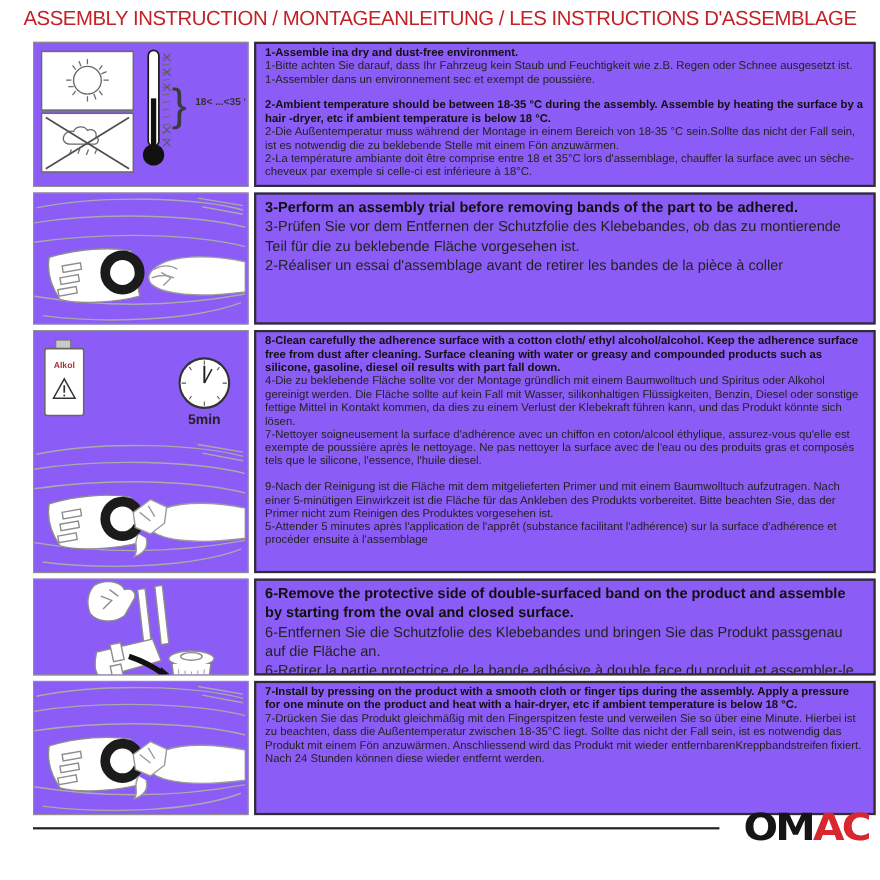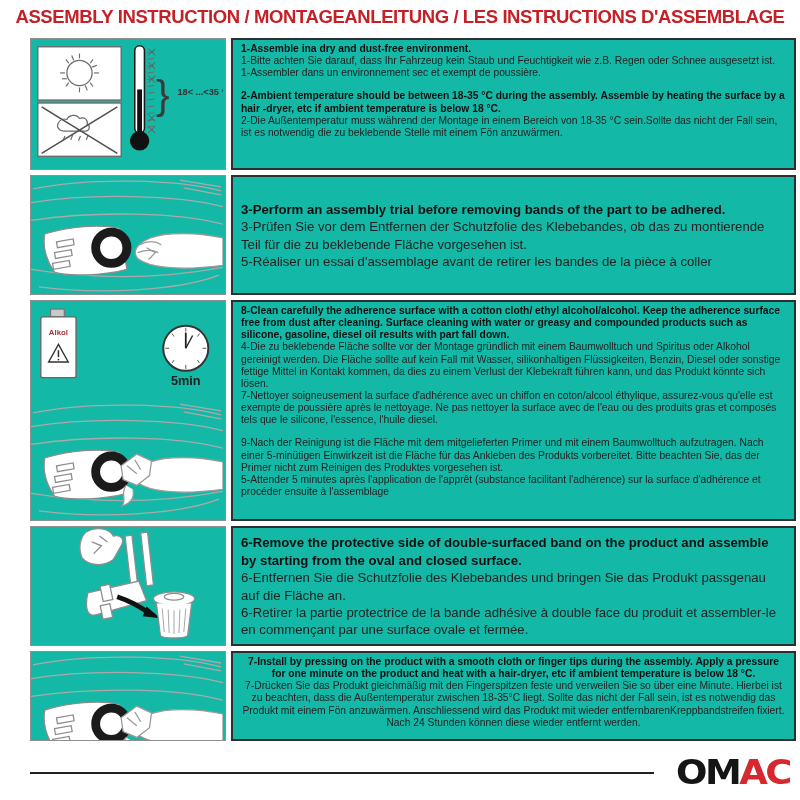--- a/index.html
+++ b/index.html
@@ -1,33 +1,33 @@
 <!DOCTYPE html>
 <html><head>
 <meta charset="utf-8">
 <style>
   html,body{margin:0;padding:0;background:#fff;}
   .page{position:relative;width:800px;height:800px;background:#fff;overflow:hidden;
         font-family:"Liberation Sans",sans-serif;}
   .title{position:absolute;top:6px;left:0;width:100%;text-align:center;
-         font-size:18.5px;font-weight:700;letter-spacing:-0.4px;color:#c42127;white-space:nowrap;}
+         font-size:18.5px;font-weight:400;letter-spacing:-0.4px;color:#c42127;white-space:nowrap;}
   .grid{position:absolute;top:38px;left:30px;right:4px;display:flex;flex-direction:column;gap:5px;}
   .row{display:flex;gap:5px;}
-  .cell{background:#14b8a6;box-sizing:border-box;overflow:hidden;}
+  .cell{background:#8b5cf6;box-sizing:border-box;overflow:hidden;}
   .cell-left{width:196px;flex:0 0 196px;border:1.6px solid #8f8f8f;}
   .cell-right{flex:1;border:2px solid #2e2e2e;padding:3px 8px 2px 8px;color:#222;}
-  .r1{height:132px;} .r2{height:120px;} .r3{height:221px;} .r4{height:120px;} .r5{height:90px;text-align:center;}
+  .r1{height:132px;} .r2{height:120px;} .r3{height:221px;} .r4{height:88px;} .r5{height:122px;}
   .txt-s{font-size:10.3px;line-height:1.18;}
   .txt-m{font-size:13.2px;line-height:1.32;}
-  .vcenter{display:flex;flex-direction:column;justify-content:center;}
+  .vcenter{display:flex;flex-direction:column;justify-content:flex-start;}
   p{margin:0;}
   .en{font-weight:bold;color:#101010;}
   .para-gap{height:11px;}
   svg{display:block;}
-  .footer{position:absolute;left:30px;right:10px;top:752px;height:40px;
+  .footer{position:absolute;left:30px;right:10px;top:732px;height:40px;
           display:flex;align-items:center;gap:16px;}
   .footer-line{flex:1;border-top:2px solid #222;height:0;margin-top:2px;}
   .logo{font-weight:900;font-size:37px;letter-spacing:-2.5px;margin-left:6px;line-height:1;
         font-family:"DejaVu Sans","Liberation Sans",sans-serif;transform:scaleY(0.92);}
   .logo .lb{color:#151515;} .logo .lr{color:#d7282f;}
 </style>
 </head>
 <body>
 
 <div class="page">
@@ -101,20 +101,21 @@
           <text x="150" y="58" font-size="9.5" fill="#333" font-weight="600" font-family="Liberation Sans, sans-serif">18&lt; ...&lt;35 °C</text>
         </svg>
       </div>
       <div class="cell cell-right r1 txt-s">
         <p class="en">1-Assemble ina dry and dust-free environment.</p>
         <p>1-Bitte achten Sie darauf, dass Ihr Fahrzeug kein Staub und Feuchtigkeit wie z.B. Regen oder Schnee ausgesetzt ist.</p>
         <p>1-Assembler dans un environnement sec et exempt de poussière.</p>
         <div class="para-gap"></div>
         <p class="en">2-Ambient temperature should be between 18-35 °C  during the assembly. Assemble by heating the surface by a hair -dryer, etc if ambient temperature is below 18 °C.</p>
         <p>2-Die Außentemperatur muss während der Montage in einem Bereich von 18-35 °C  sein.Sollte das nicht der Fall sein, ist es notwendig die zu beklebende Stelle mit einem Fön anzuwärmen.</p>
+        <p>2-La température ambiante doit être comprise entre 18 et 35°C lors d'assemblage, chauffer la surface avec un sèche-cheveux par exemple si celle-ci est inférieure à 18°C.</p>
       </div>
     </div>
 
     <div class="row">
       <div class="cell cell-left r2">
         <svg viewBox="0 0 196 116" width="192" height="116">
           <g stroke="#aaaaaa" fill="none" stroke-width="1.3">
             <path d="M2,12 C60,0 150,2 194,14"></path>
             <path d="M0,26 C60,16 150,18 196,30"></path>
             <path d="M152,3 l42,7 M156,11 l38,7"></path>
@@ -133,21 +134,21 @@
           <g stroke="#9a9a9a" fill="#fff" stroke-width="1.3">
             <path d="M196,62 C168,56 138,56 122,62 C110,67 102,75 109,83 C120,92 150,96 196,90 Z"></path>
             <path d="M111,69 c8,-4 16,-4 22,0 M109,77 c8,-3 15,-3 21,0" fill="none"></path>
             <path d="M118,72 l9,5 l-7,7" fill="none"></path>
           </g>
         </svg>
       </div>
       <div class="cell cell-right r2 txt-m vcenter">
         <p class="en">3-Perform an assembly trial before removing bands of the part to be adhered.</p>
         <p>3-Prüfen Sie vor dem Entfernen der Schutzfolie des Klebebandes, ob das zu montierende Teil für die zu beklebende Fläche vorgesehen ist.</p>
-        <p>5-Réaliser un essai d'assemblage avant de retirer les bandes de la pièce à coller</p>
+        <p>2-Réaliser un essai d'assemblage avant de retirer les bandes de la pièce à coller</p>
       </div>
     </div>
 
     <div class="row">
       <div class="cell cell-left r3">
         <svg viewBox="0 0 196 217" width="192" height="217">
           <g>
             <rect x="20" y="6" width="14" height="8" fill="#c9c9c9" stroke="#777" stroke-width="1.2"></rect>
             <rect x="10" y="14" width="36" height="62" rx="2" fill="#fff" stroke="#666" stroke-width="1.4"></rect>
             <text x="28" y="32" font-size="8" font-weight="bold" fill="#a33" text-anchor="middle" font-family="Liberation Sans, sans-serif">Alkol</text>

